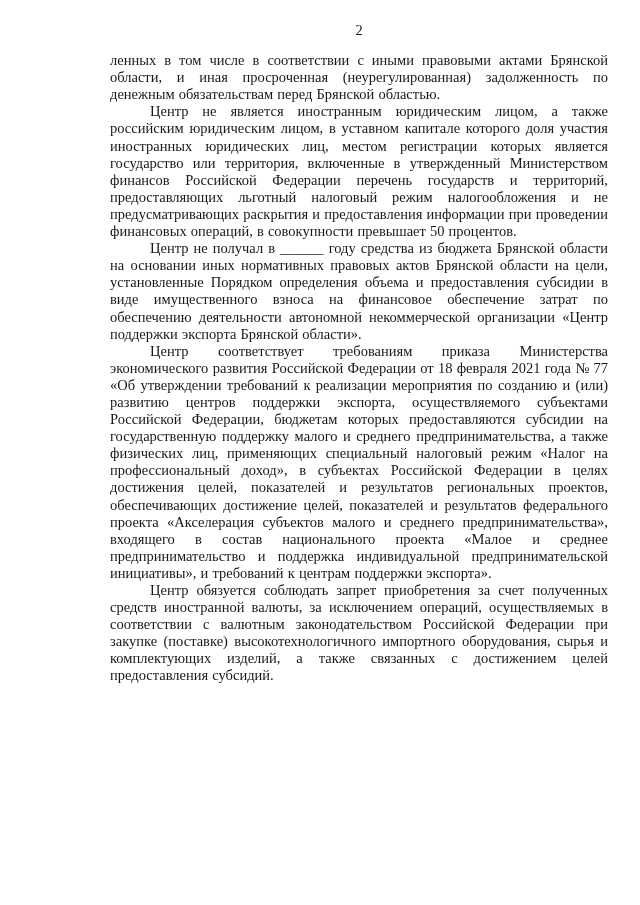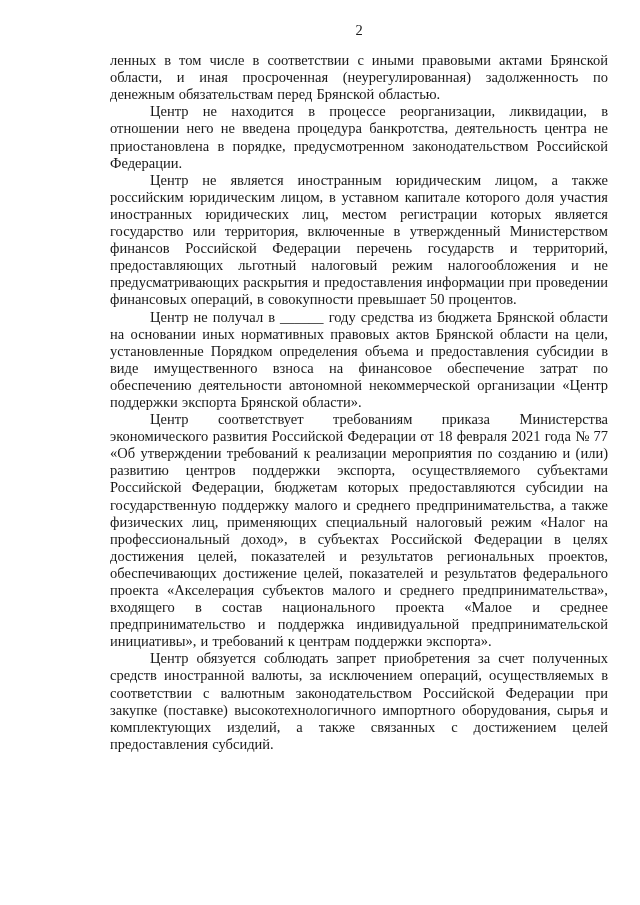--- a/index.html
+++ b/index.html
@@ -38,21 +38,20 @@
   }
 </style>
 </head>
 <body>
 
 <div class="page">
   <div class="page-number">2</div>
 
   <p class="para continuation">ленных в том числе в соответствии с иными правовыми актами Брянской области, и иная просроченная (неурегулированная) задолженность по денежным обязательствам перед Брянской областью.</p>
 
-  <p class="para">Центр не находится в процессе реорганизации, ликвидации, в отношении него не введена процедура банкротства, деятельность центра не приостановлена в порядке, предусмотренном законодательством Российской Федерации.</p>
 
 
   <p class="para">Центр не является иностранным юридическим лицом, а также российским юридическим лицом, в уставном капитале которого доля участия иностранных юридических лиц, местом регистрации которых является государство или территория, включенные в утвержденный Министерством финансов Российской Федерации перечень государств и территорий, предоставляющих льготный налоговый режим налогообложения и не предусматривающих раскрытия и предоставления информации при проведении финансовых операций, в совокупности превышает 50 процентов.</p>
 
   <p class="para">Центр не получал в ______ году средства из бюджета Брянской области на основании иных нормативных правовых актов Брянской области на цели, установленные Порядком определения объема и предоставления субсидии в виде имущественного взноса на финансовое обеспечение затрат по обеспечению деятельности автономной некоммерческой организации «Центр поддержки экспорта Брянской области».</p>
 
   <p class="para">Центр соответствует требованиям приказа Министерства экономического развития Российской Федерации от 18 февраля 2021 года № 77 «Об утверждении требований к реализации мероприятия по созданию и (или) развитию центров поддержки экспорта, осуществляемого субъектами Российской Федерации, бюджетам которых предоставляются субсидии на государственную поддержку малого и среднего предпринимательства, а также физических лиц, применяющих специальный налоговый режим «Налог на профессиональный доход», в субъектах Российской Федерации в целях достижения целей, показателей и результатов региональных проектов, обеспечивающих достижение целей, показателей и результатов федерального проекта «Акселерация субъектов малого и среднего предпринимательства», входящего в состав национального проекта «Малое и среднее предпринимательство и поддержка индивидуальной предпринимательской инициативы», и требований к центрам поддержки экспорта».</p>
 
   <p class="para">Центр обязуется соблюдать запрет приобретения за счет полученных средств иностранной валюты, за исключением операций, осуществляемых в соответствии с валютным законодательством Российской Федерации при закупке (поставке) высокотехнологичного импортного оборудования, сырья и комплектующих изделий, а также связанных с достижением целей предоставления субсидий.</p>
 </div>

